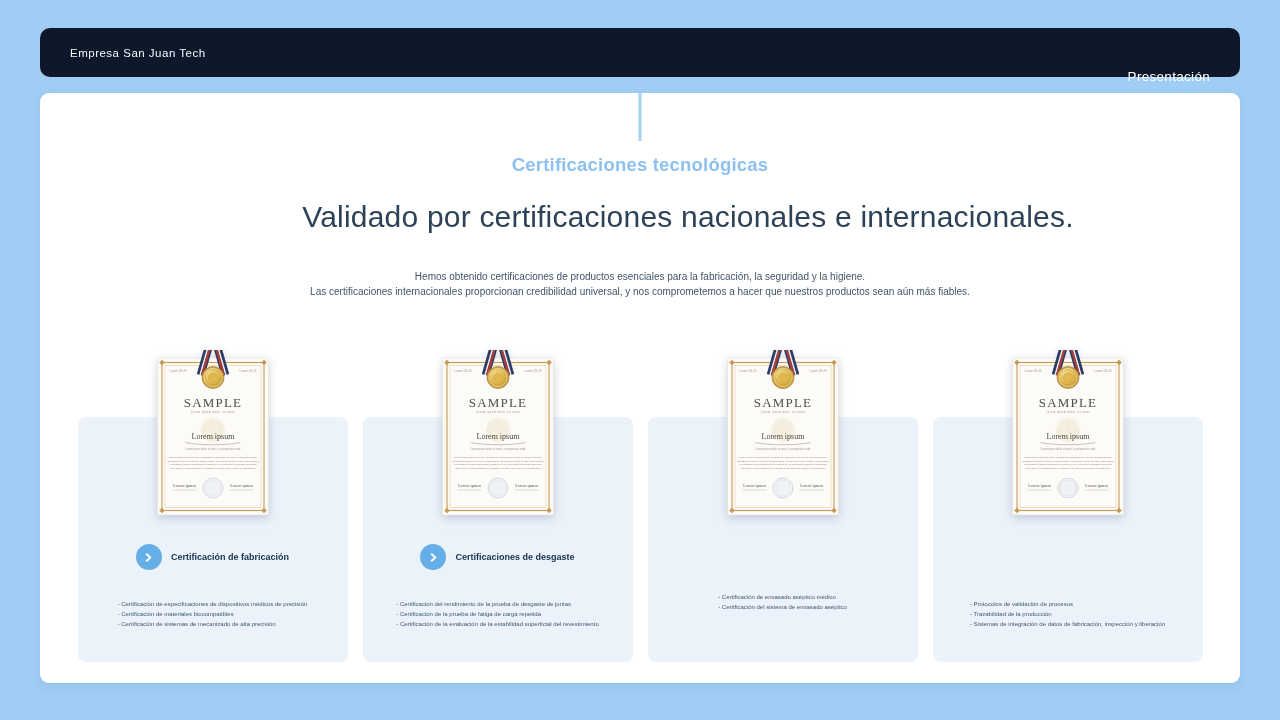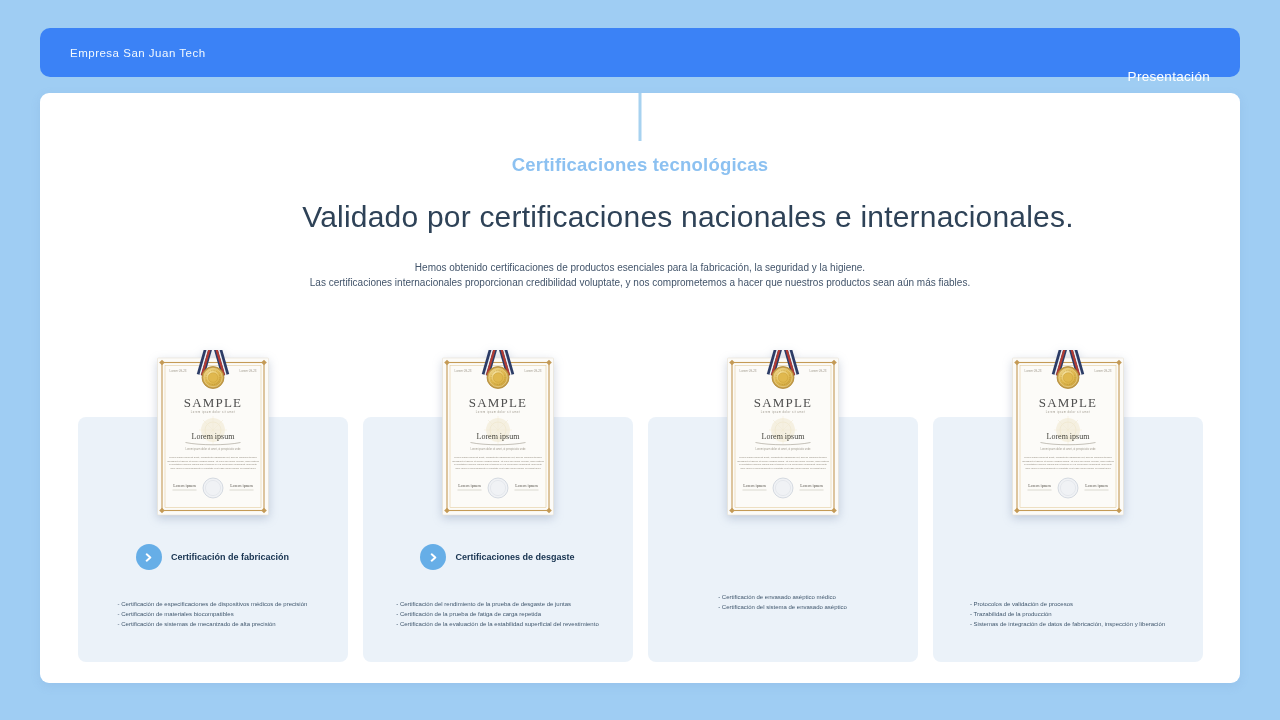--- a/index.html
+++ b/index.html
@@ -2,35 +2,35 @@
 <html><head>
 <meta charset="utf-8">
 <style>
   * { margin:0; padding:0; box-sizing:border-box; }
   html,body { width:1280px; height:720px; }
   body { background:#9fcdf3; font-family:"Liberation Sans", sans-serif; overflow:hidden; }
   .stage { position:relative; width:1280px; height:720px; background:#9fcdf3; }
 
   
   .topbar { position:absolute; left:40px; top:28px; width:1200px; height:49px;
-            background:#3b82f6; border-radius:10px; display:flex; align-items:center;
+            background:#0f172a; border-radius:10px; display:flex; align-items:center;
             justify-content:space-between; padding:0 30px; }
   .brand { color:#f2f9fe; font-size:11.5px; letter-spacing:.5px; }
   .nav-label { color:#ffffff; font-size:13.5px; letter-spacing:.3px;margin-top:48px; }
 
   
   .panel { position:absolute; left:40px; top:93px; width:1200px; height:590px;
            background:#ffffff; border-radius:9px; box-shadow:0 3px 10px rgba(110,150,200,.18); }
   .divider { position:absolute; left:50%; top:0; transform:translateX(-50%);
              width:3px; height:48px; background:#a7d2f0; }
   .eyebrow { position:absolute; top:61px; left:0; width:100%; text-align:center;
              color:#8cc1f1; font-size:18.5px; font-weight:700; letter-spacing:.2px; }
   .slide-title { position:absolute; top:107px; left:0; width:100%; text-align:center;
                  color:#2e4257; font-size:30px; font-weight:500; letter-spacing:.2px;margin-left:48px; }
-  .subtitle { position:absolute; top:168px; left:0; width:100%; text-align:center;
+  .subtitle { position:absolute; top:177px; left:0; width:100%; text-align:center;
               color:#42546a; font-size:10px; line-height:1.45; }
 
   
   .cards { position:absolute; top:324px; left:0; width:100%; display:flex;
            justify-content:center; gap:15px; }
   .card { position:relative; width:270px; height:245px; background:#ebf2f9; border-radius:8px; }
   .cert { position:absolute; top:-67px; left:50%; transform:translateX(-50%);
           width:115px; height:166px; filter:drop-shadow(0 3px 5px rgba(90,110,150,.30)); }
   .card-head { position:absolute; top:127px; left:0; width:100%; display:flex;
                align-items:center; justify-content:center; gap:9px; }
@@ -131,21 +131,21 @@
     <span class="brand">Empresa San Juan Tech</span>
     <span class="nav-label">Presentación</span>
   </header>
 
   <main class="panel">
     <div class="divider"></div>
     <div class="eyebrow">Certificaciones tecnológicas</div>
     <h1 class="slide-title">Validado por certificaciones nacionales e internacionales.</h1>
     <div class="subtitle">
       <div>Hemos obtenido certificaciones de productos esenciales para la fabricación, la seguridad y la higiene.</div>
-      <div>Las certificaciones internacionales proporcionan credibilidad voluptate, y nos comprometemos a hacer que nuestros productos sean aún más fiables.</div>
+      <div>Las certificaciones internacionales proporcionan credibilidad universal, y nos comprometemos a hacer que nuestros productos sean aún más fiables.</div>
     </div>
 
     <div class="cards">
 
       <section class="card">
         <svg class="cert" viewBox="0 0 115 166">
             <use href="#cert-art"></use>
           </svg>
         <div class="card-head">
           <span class="arrow-btn">

